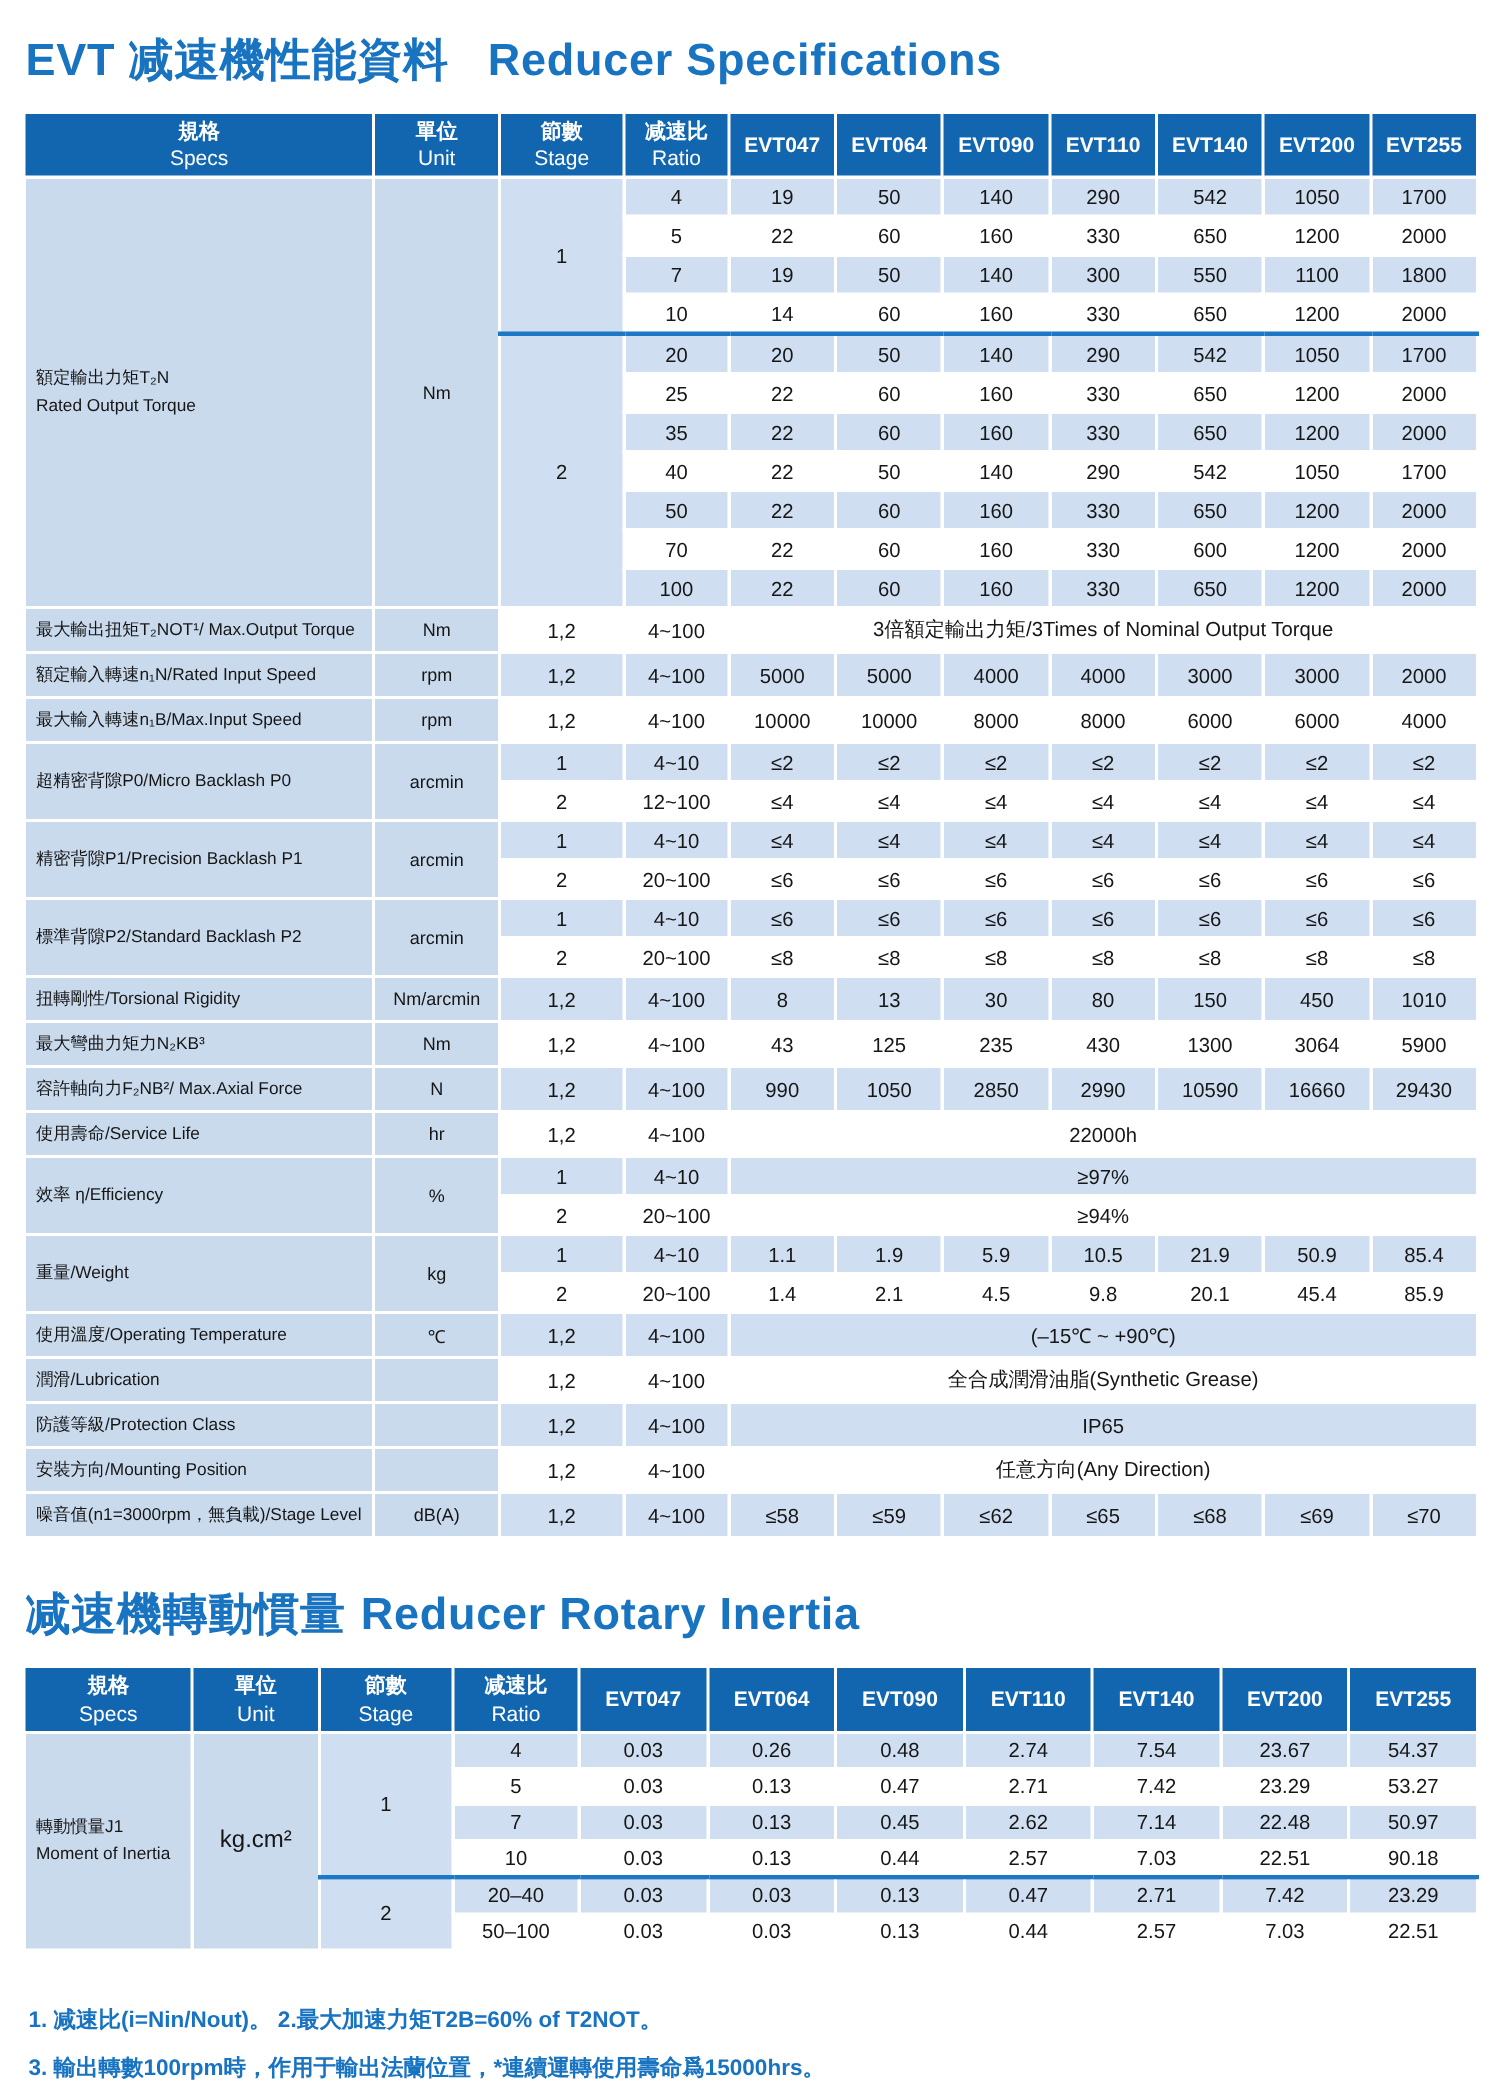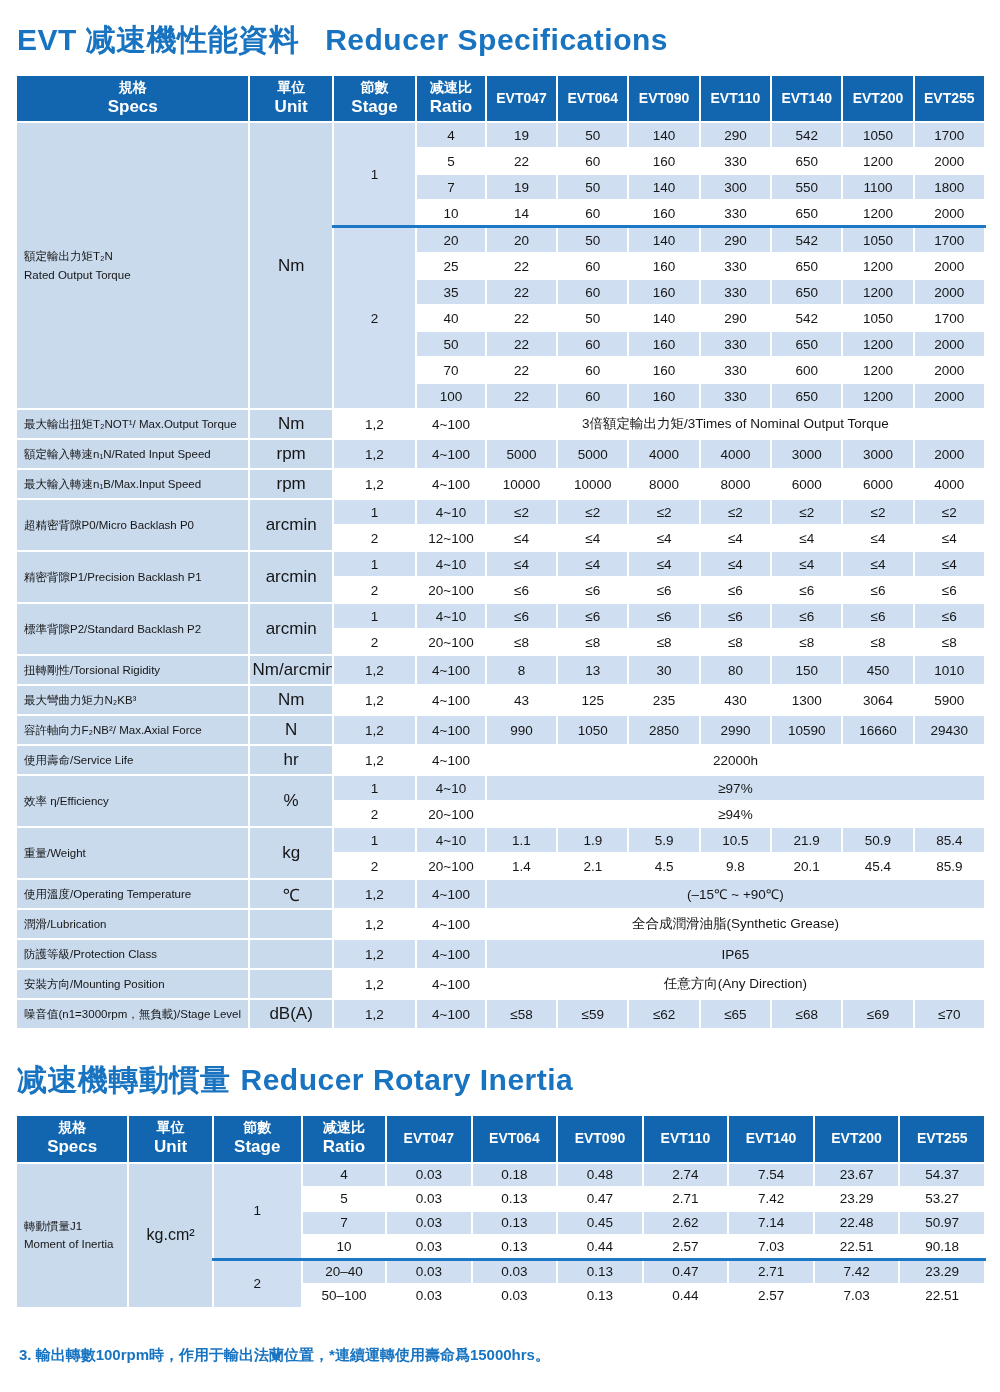--- a/index.html
+++ b/index.html
@@ -17,31 +17,31 @@
   .title .en{margin-left:26px;}
   .title2{margin-top:30px;margin-bottom:13px;}
   .title2 .en{margin-left:10px;}
 
   table.spec{border-collapse:collapse;table-layout:fixed;width:971px;}
   table.spec th{
     background:var(--header-bg,#1166af);color:#ffffff;
     border:2px solid #ffffff;font-size:14px;font-weight:bold;
     padding:2px 0 3px 0;line-height:1.3;vertical-align:middle;
   }
-  table.spec th .hen{font-size:17px;font-weight:bold;}
+  table.spec th .hen{font-size:14px;font-weight:normal;}
   table.spec td{
     border:2px solid #ffffff;text-align:center;vertical-align:middle;
     font-size:13.5px;color:#161616;height:24px;padding:0 2px;
     white-space:nowrap;overflow:hidden;
   }
   table.spec td.lbl{
     background:var(--label-bg,#c9daed);text-align:left;
     padding:2px 2px 2px 7px;font-size:11.5px;line-height:1.6;
   }
-  table.spec td.unitc{background:var(--label-bg,#c9daed);font-size:17px;}
+  table.spec td.unitc{background:var(--label-bg,#c9daed);font-size:12px;}
   table.spec td.stage-span{background:var(--row-light,#cfdff1);}
   table.spec tr.L td.c{background:var(--row-light,#cfdff1);}
   table.spec tr.W td.c{background:#ffffff;}
   table.spec tr.gs td{border-top:3px solid var(--divider-blue,#1c77c5);margin-top:44px;}
   table.t2 td{height:22px;}
   table.t2 td.lbl{font-size:11.5px;}
   table.t2 td.unitc{font-size:16px;}
 
   .notes-zh{
     color:var(--title-blue,#1873c0);font-weight:bold;
@@ -529,21 +529,21 @@
       <tbody>
         <tr class="L">
           <td class="lbl" rowspan="6">
             <div>轉動慣量J1</div>
             <div>Moment of Inertia</div>
           </td>
           <td class="unitc" rowspan="6">kg.cm²</td>
           <td class="stage-span" rowspan="4">1</td>
           <td class="c">4</td>
           <td class="c">0.03</td>
-          <td class="c">0.18</td>
+          <td class="c">0.26</td>
           <td class="c">0.48</td>
           <td class="c">2.74</td>
           <td class="c">7.54</td>
           <td class="c">23.67</td>
           <td class="c">54.37</td>
         </tr>
         <tr class="W">
           <td class="c">5</td>
           <td class="c">0.03</td>
           <td class="c">0.13</td>
@@ -591,16 +591,17 @@
           <td class="c">0.13</td>
           <td class="c">0.44</td>
           <td class="c">2.57</td>
           <td class="c">7.03</td>
           <td class="c">22.51</td>
         </tr>
       </tbody>
     </table>
 
   <div class="notes-zh">
+    <div>1. 减速比(i=Nin/Nout)。    2.最大加速力矩T2B=60% of T2NOT。</div>
     <div>3. 輸出轉數100rpm時，作用于輸出法蘭位置，*連續運轉使用壽命爲15000hrs。</div>
   </div>
 
 </div>
 
 </body></html>

